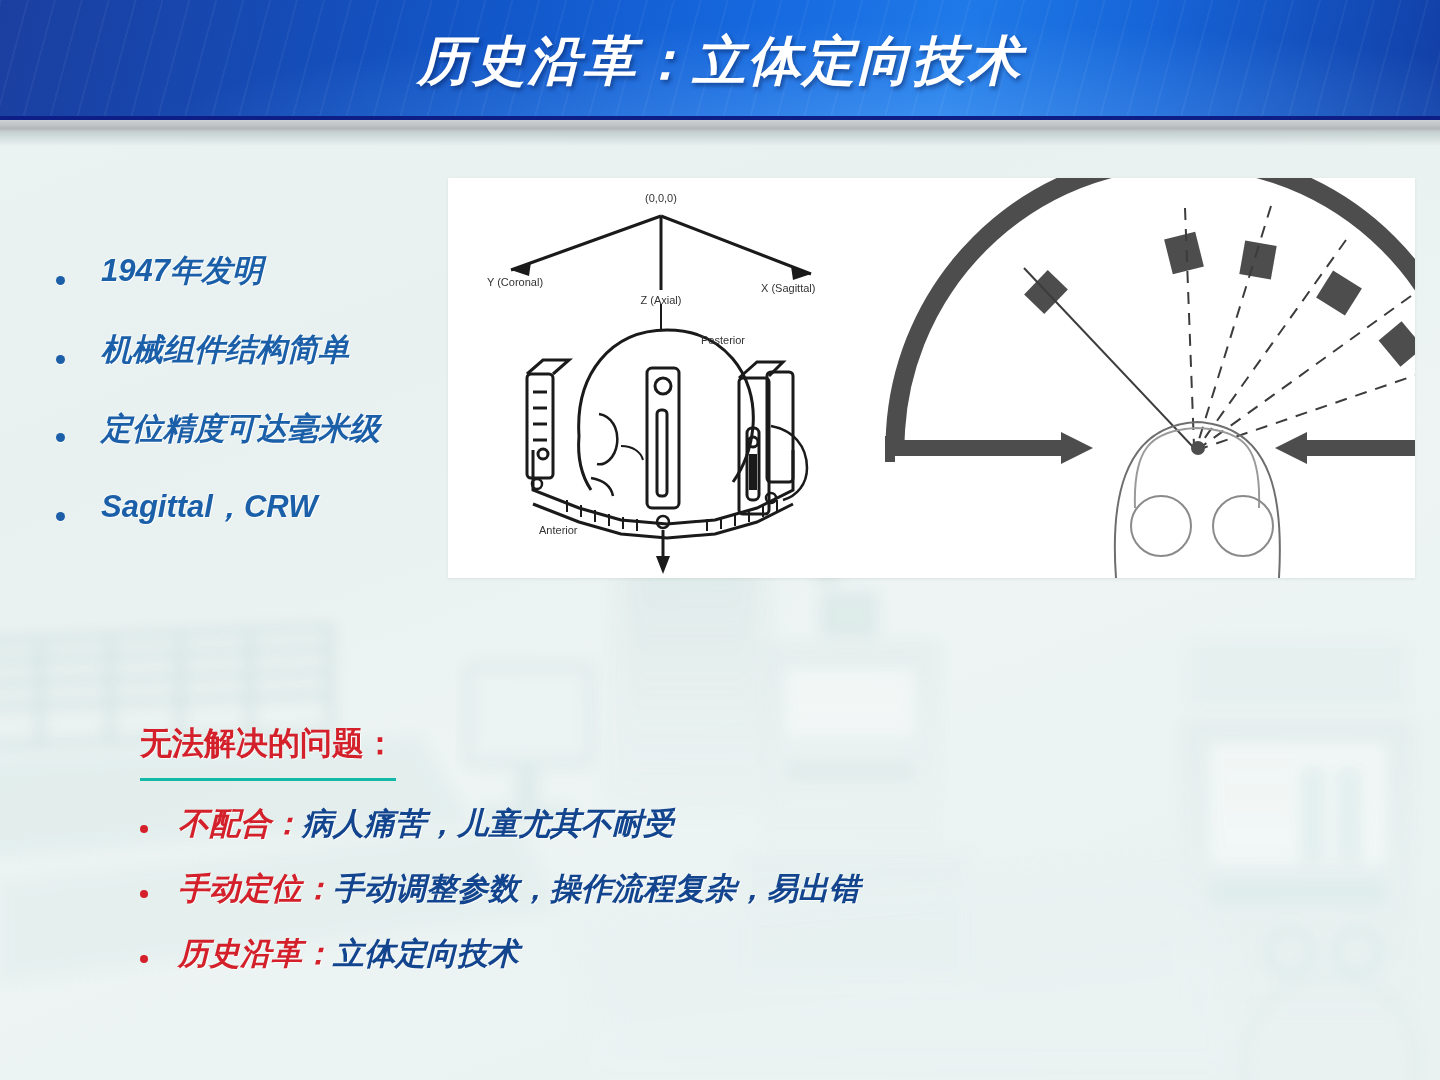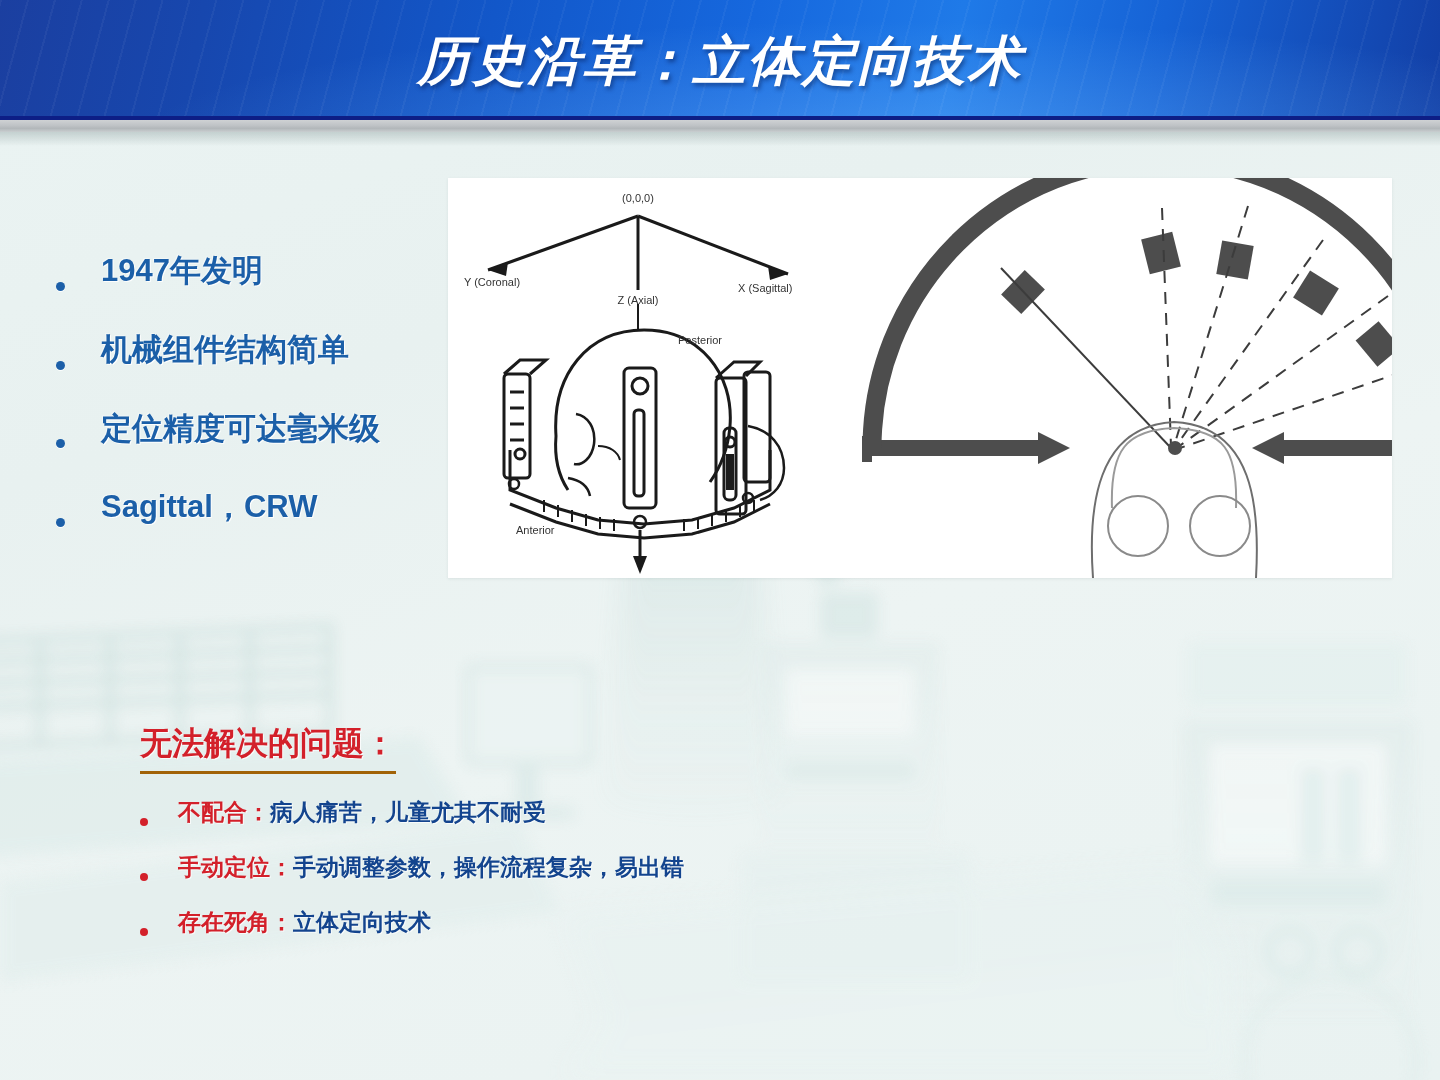--- a/index.html
+++ b/index.html
@@ -28,42 +28,42 @@
     color:#ffffff;font-size:53px;font-weight:bold;letter-spacing:2px;z-index:3;
     text-shadow:2px 3px 4px rgba(0,20,70,.45);font-style:italic;}
   .banner-edge{position:absolute;left:0;top:116px;width:1440px;height:4px;background:#0d1e86;}
   .banner-bar{position:absolute;left:0;top:120px;width:1440px;height:12px;
     background:linear-gradient(180deg,#cfd2d4 0%,#bfc3c6 45%,#b2b7ba 70%,#c9ced0 100%);}
   .bar-shadow{position:absolute;left:0;top:132px;width:1440px;height:14px;
     background:linear-gradient(180deg,rgba(120,140,140,.33),rgba(120,140,140,0));}
 
   
   .blue-list{position:absolute;left:56px;top:252px;width:400px;}
-  .blue-item{display:flex;align-items:flex-end;margin-bottom:40px;}
+  .blue-item{display:flex;align-items:center;margin-bottom:40px;font-style:italic;}
   .blue-dot{width:9px;height:9px;border-radius:50%;background:#1c5fa8;
     margin-top:18px;margin-right:36px;flex:0 0 auto;
     box-shadow:0 1px 0 rgba(255,255,255,.85);}
   .blue-text{font-size:31px;font-weight:bold;color:#1b5fa8;line-height:1.25;
     text-shadow:1px 1px 0 rgba(255,255,255,.9), -1px -1px 0 rgba(255,255,255,.45);}
 
   
   .figure-panel{position:absolute;left:448px;top:178px;width:944px;height:400px;
-    background:#ffffff;box-shadow:0 1px 3px rgba(60,90,90,.10);}
+    background:#ffffff;box-shadow:0 1px 3px rgba(60,90,90,.10);padding-left:23px;}
   .figure-panel svg{display:block;}
 
   
   .problems{position:absolute;left:140px;top:722px;width:1100px;}
   .prob-head{display:inline-block;font-size:32px;font-weight:bold;color:#d3202a;
-    padding-bottom:5px;border-bottom:3px solid #a16207;
+    padding-bottom:12px;border-bottom:3px solid #14b8a6;
     text-shadow:1px 1px 0 rgba(255,255,255,.8);}
   .prob-list{margin-top:24px;}
   .prob-item{display:flex;align-items:flex-start;margin-bottom:26px;}
   .prob-dot{width:8px;height:8px;border-radius:50%;background:#d3202a;
     margin-top:20px;margin-right:30px;flex:0 0 auto;}
-  .prob-line{font-size:23px;font-weight:bold;line-height:1.25;white-space:nowrap;}
+  .prob-line{font-size:31px;font-weight:bold;line-height:1.25;white-space:nowrap;font-style:italic;}
   .prob-key{color:#d3202a;text-shadow:1px 1px 0 rgba(255,255,255,.75);}
   .prob-val{color:#13448e;text-shadow:1px 1px 0 rgba(255,255,255,.75);}
 </style>
 </head>
 <body>
 
 <div class="slide">
 
   <div class="bg">
     <svg viewBox="0 0 1440 958" xmlns="http://www.w3.org/2000/svg" aria-hidden="true">
@@ -295,19 +295,19 @@
       </div>
       <div class="prob-item">
         <span class="prob-dot"></span>
         <span class="prob-line">
           <span class="prob-key">手动定位：</span><span class="prob-val">手动调整参数，操作流程复杂，易出错</span>
         </span>
       </div>
       <div class="prob-item">
         <span class="prob-dot"></span>
         <span class="prob-line">
-          <span class="prob-key">存在死角：</span><span class="prob-val">立体定向技术</span>
+          <span class="prob-key">历史沿革：</span><span class="prob-val">立体定向技术</span>
         </span>
       </div>
     </div>
   </div>
 
 </div>
 
 </body></html>

